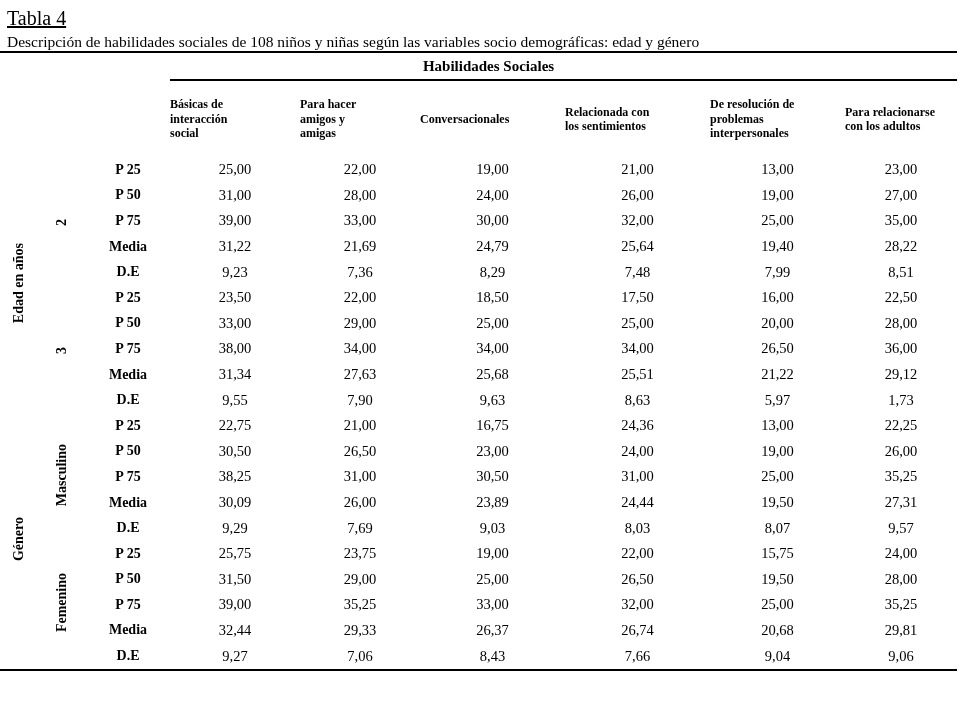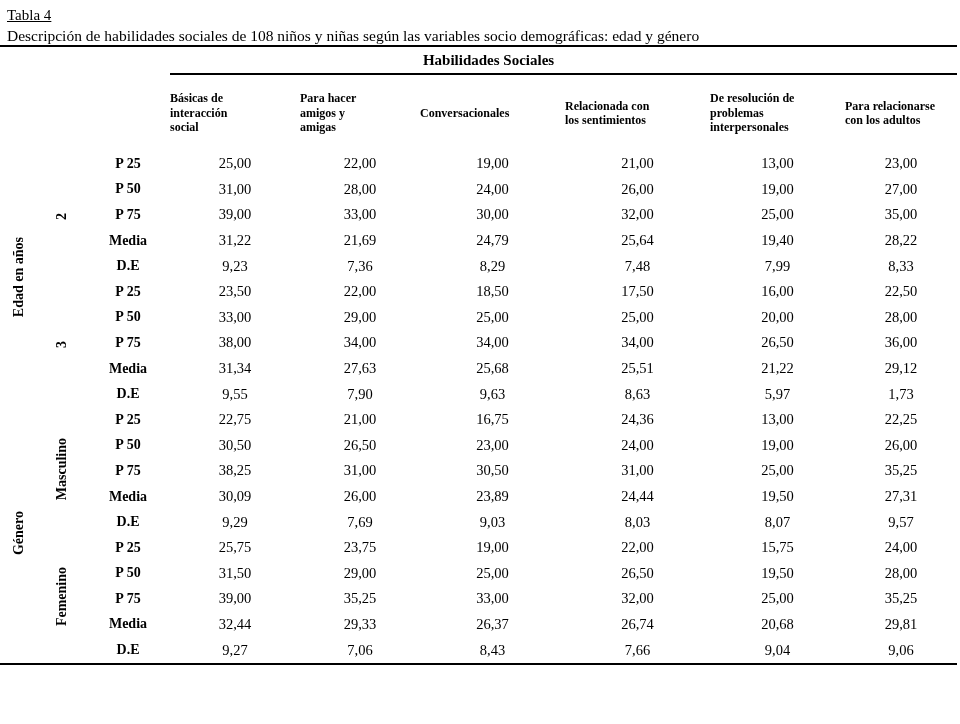--- a/index.html
+++ b/index.html
@@ -1,19 +1,19 @@
 <!DOCTYPE html>
 <html><head>
 <meta charset="utf-8">
 <style>
   html,body { margin:0; padding:0; background:#fff; }
   body { width:960px; height:724px; overflow:hidden; color:#000;
          font-family:"Liberation Serif","DejaVu Serif",serif; }
   .page { padding:5px 0 0 0; }
-  .title { font-size:15px; font-weight:normal; text-decoration:underline; margin:2px 0 3px 7px; }
+  .title { font-size:20px; font-weight:normal; text-decoration:underline; margin:2px 0 3px 7px; }
   .subtitle { font-size:15.5px; margin:0 0 0 7px; }
 
   table.stats { border-collapse:collapse; table-layout:fixed; width:957px; 
                 border-top:2px solid #000; border-bottom:2px solid #000; }
   td,th { padding:0; font-weight:normal; }
 
   .blank { border:none; }
   th.spanner { border-bottom:2px solid #000; height:26px; text-align:center;
                font-weight:bold; font-size:15px; padding-right:150px; vertical-align:middle; }
   th.ch { height:76px; vertical-align:middle; text-align:left;
@@ -102,21 +102,21 @@
         <td class="v">19,40</td>
         <td class="v">28,22</td>
       </tr>
       <tr>
         <td class="st">D.E</td>
         <td class="v">9,23</td>
         <td class="v">7,36</td>
         <td class="v">8,29</td>
         <td class="v">7,48</td>
         <td class="v">7,99</td>
-        <td class="v">8,33</td>
+        <td class="v">8,51</td>
       </tr>
       <tr>
         <th class="sg" rowspan="5"><span class="vt">3</span></th>
         <td class="st">P 25</td>
         <td class="v">23,50</td>
         <td class="v">22,00</td>
         <td class="v">18,50</td>
         <td class="v">17,50</td>
         <td class="v">16,00</td>
         <td class="v">22,50</td>

